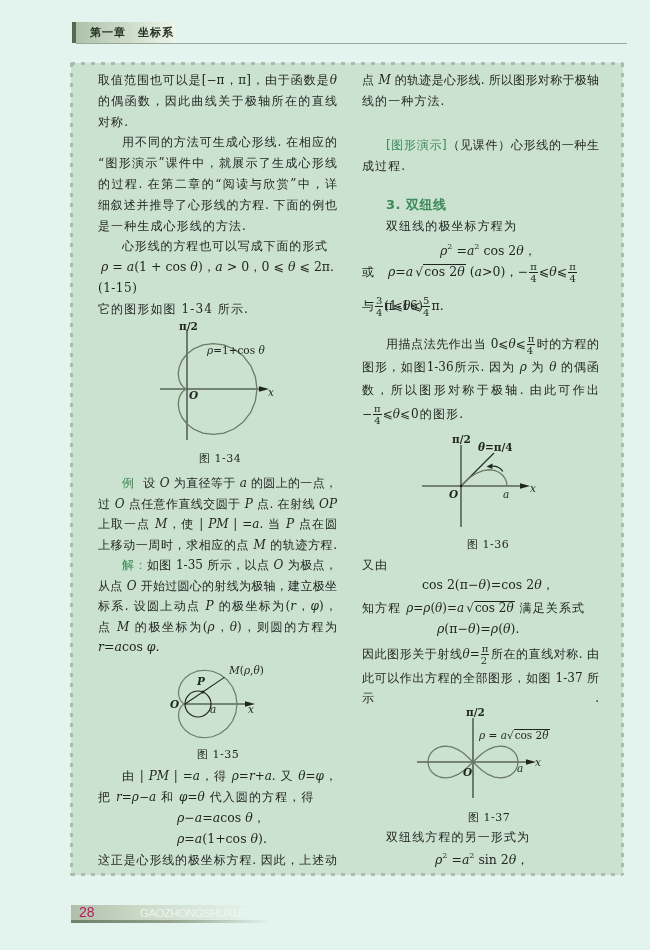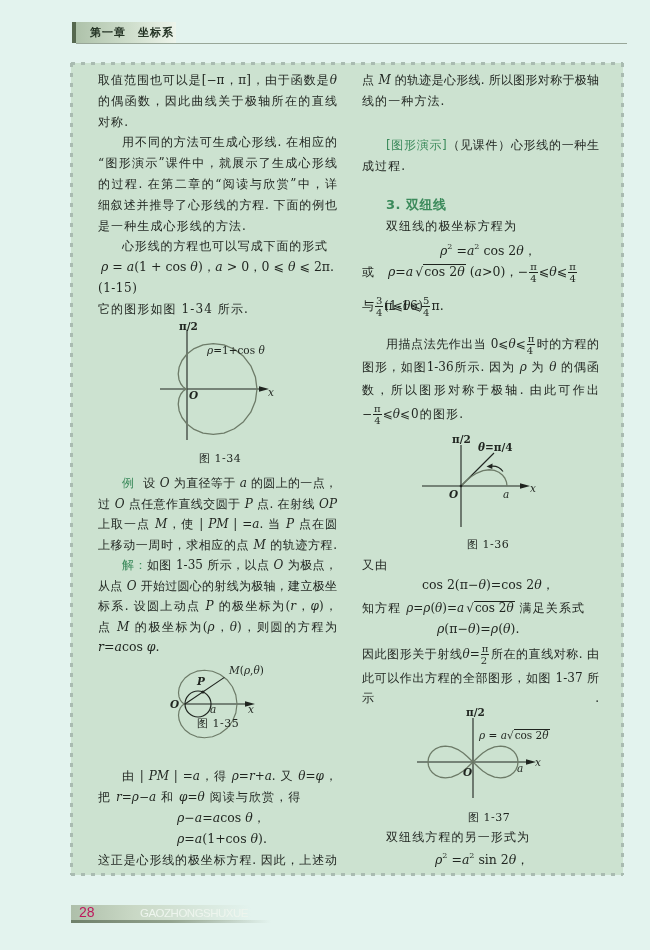--- a/index.html
+++ b/index.html
@@ -95,24 +95,24 @@
     <circle cx="33" cy="42" r="13" fill="none" stroke="#1f241f" stroke-width="1.2"></circle>
     <line x1="20" y1="42" x2="59.4" y2="15.4" stroke="#1f241f" stroke-width="1.1"></line>
     <circle cx="37.9" cy="30" r="1.6" fill="#1f241f"></circle>
   </svg>
 </div>
 <div class="fl" style="left:229px;top:664px"><span class="v">M</span><span class="m">(</span><span class="v">ρ</span><span class="m">,</span><span class="v">θ</span><span class="m">)</span></div>
 <div class="fl v" style="left:197px;top:675px;font-weight:bold">P</div>
 <div class="fl v" style="left:170px;top:698px;font-weight:bold">O</div>
 <div class="fl v" style="left:210px;top:703px">a</div>
 <div class="fl v" style="left:248px;top:703px">x</div>
-<div class="cap" style="left:197px;top:717px">图 1-35</div>
+<div class="cap" style="left:197px;top:748px">图 1-35</div>
 
 <div class="ln full" style="left:122px;top:766px;width:215px"><span>由 | </span><span class="v">PM</span><span> | =</span><span class="v">a</span><span>，得 </span><span class="v">ρ</span><span class="m">=</span><span class="v">r</span><span class="m">+</span><span class="v">a</span><span>. 又 </span><span class="v">θ</span><span class="m">=</span><span class="v">φ</span><span>，</span></div>
-<div class="ln" style="left:98px;top:787px"><span>把 </span><span class="v">r</span><span class="m">=</span><span class="v">ρ</span><span class="m">−</span><span class="v">a</span><span> 和 </span><span class="v">φ</span><span class="m">=</span><span class="v">θ</span><span> 阅读与欣赏，得</span></div>
+<div class="ln" style="left:98px;top:787px"><span>把 </span><span class="v">r</span><span class="m">=</span><span class="v">ρ</span><span class="m">−</span><span class="v">a</span><span> 和 </span><span class="v">φ</span><span class="m">=</span><span class="v">θ</span><span> 代入圆的方程，得</span></div>
 <div class="ln eq" style="left:177px;top:808px"><span class="v">ρ</span><span class="m">−</span><span class="v">a</span><span class="m">=</span><span class="v">a</span><span class="m">cos </span><span class="v">θ</span><span class="m">，</span></div>
 <div class="ln eq" style="left:177px;top:829px"><span class="v">ρ</span><span class="m">=</span><span class="v">a</span><span class="m">(1+cos </span><span class="v">θ</span><span class="m">).</span></div>
 <div class="ln full" style="left:98px;top:850px;width:239px">这正是心形线的极坐标方程. 因此，上述动</div>
 
 <div class="ln full" style="left:362px;top:70px;width:237px"><span>点 </span><span class="v">M</span><span> 的轨迹是心形线. 所以图形对称于极轴</span></div>
 <div class="ln" style="left:362px;top:91px">线的一种方法.</div>
 <div class="ln full" style="left:386px;top:135px;width:213px"><span class="grn sans">[图形演示]</span><span>（见课件）心形线的一种生</span></div>
 <div class="ln" style="left:362px;top:156px">成过程.</div>
 <div class="ln grn sans bold" style="left:386px;top:195px;font-size:13px;letter-spacing:0.5px">3. 双纽线</div>
 <div class="ln" style="left:386px;top:216px">双纽线的极坐标方程为</div>

